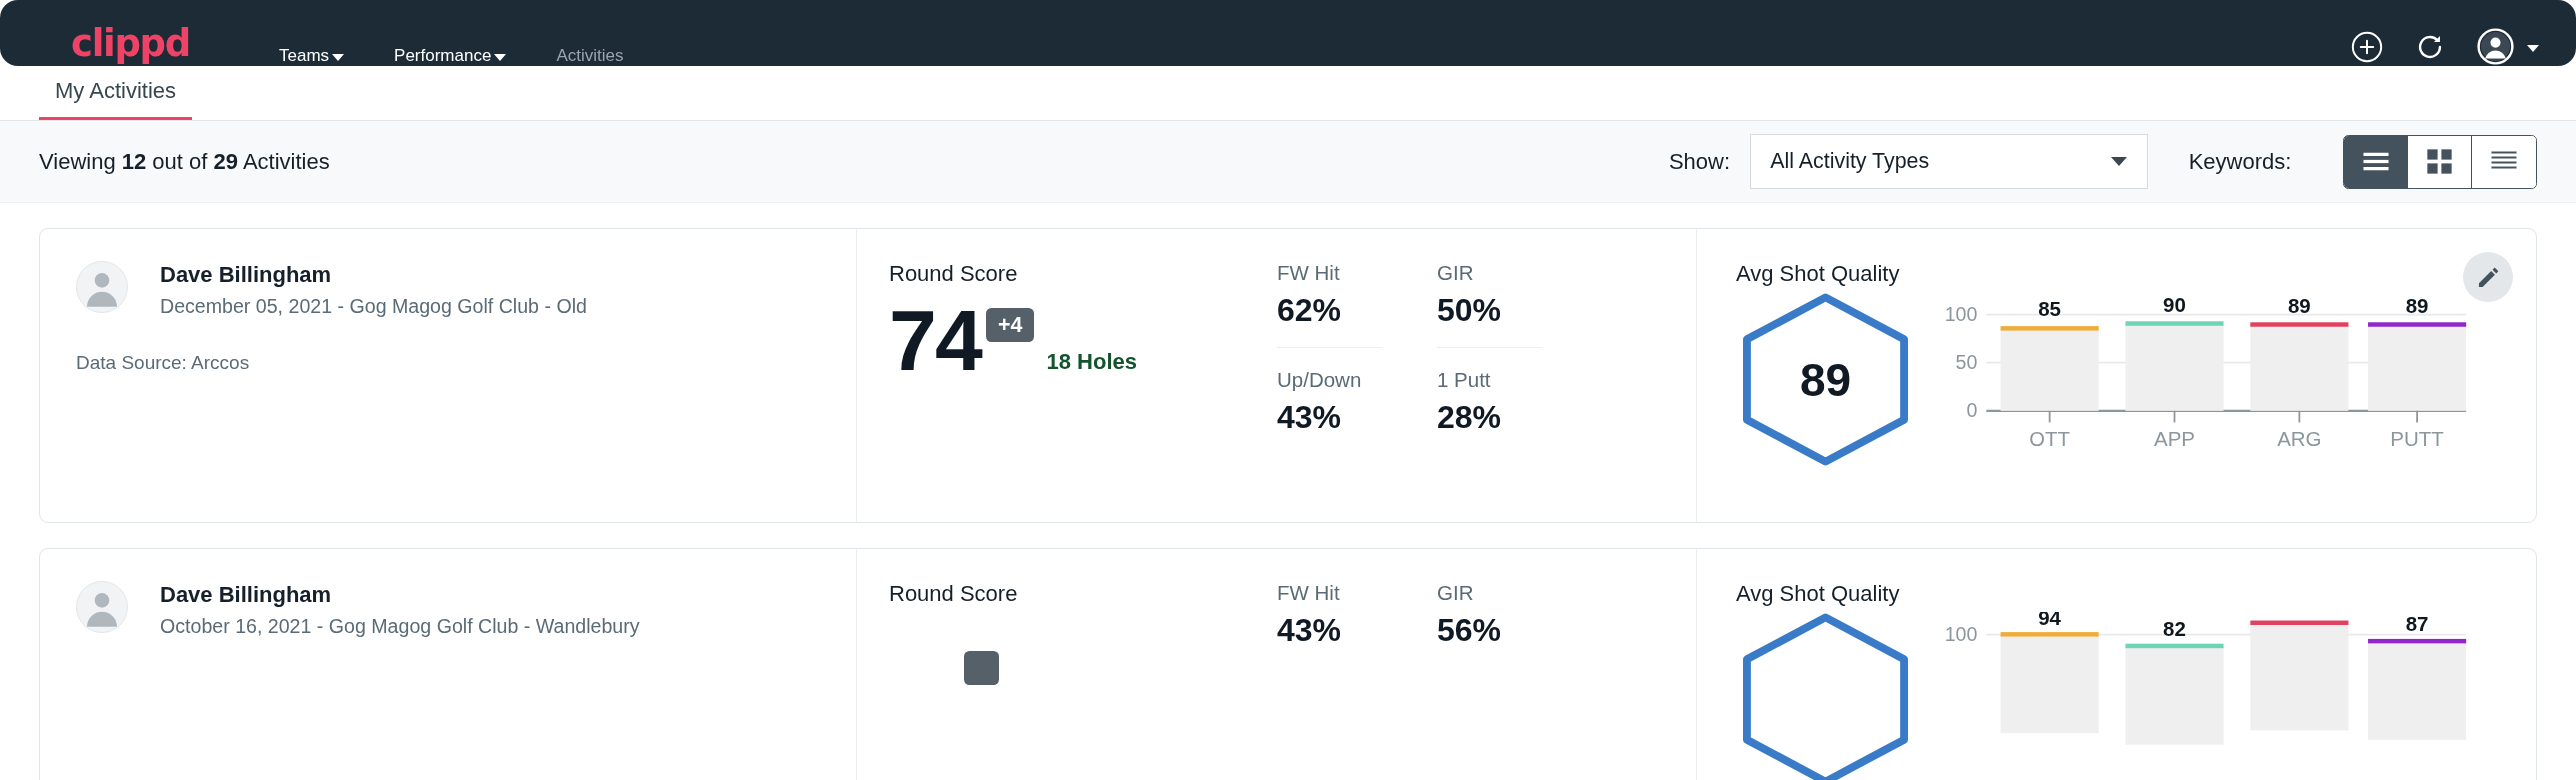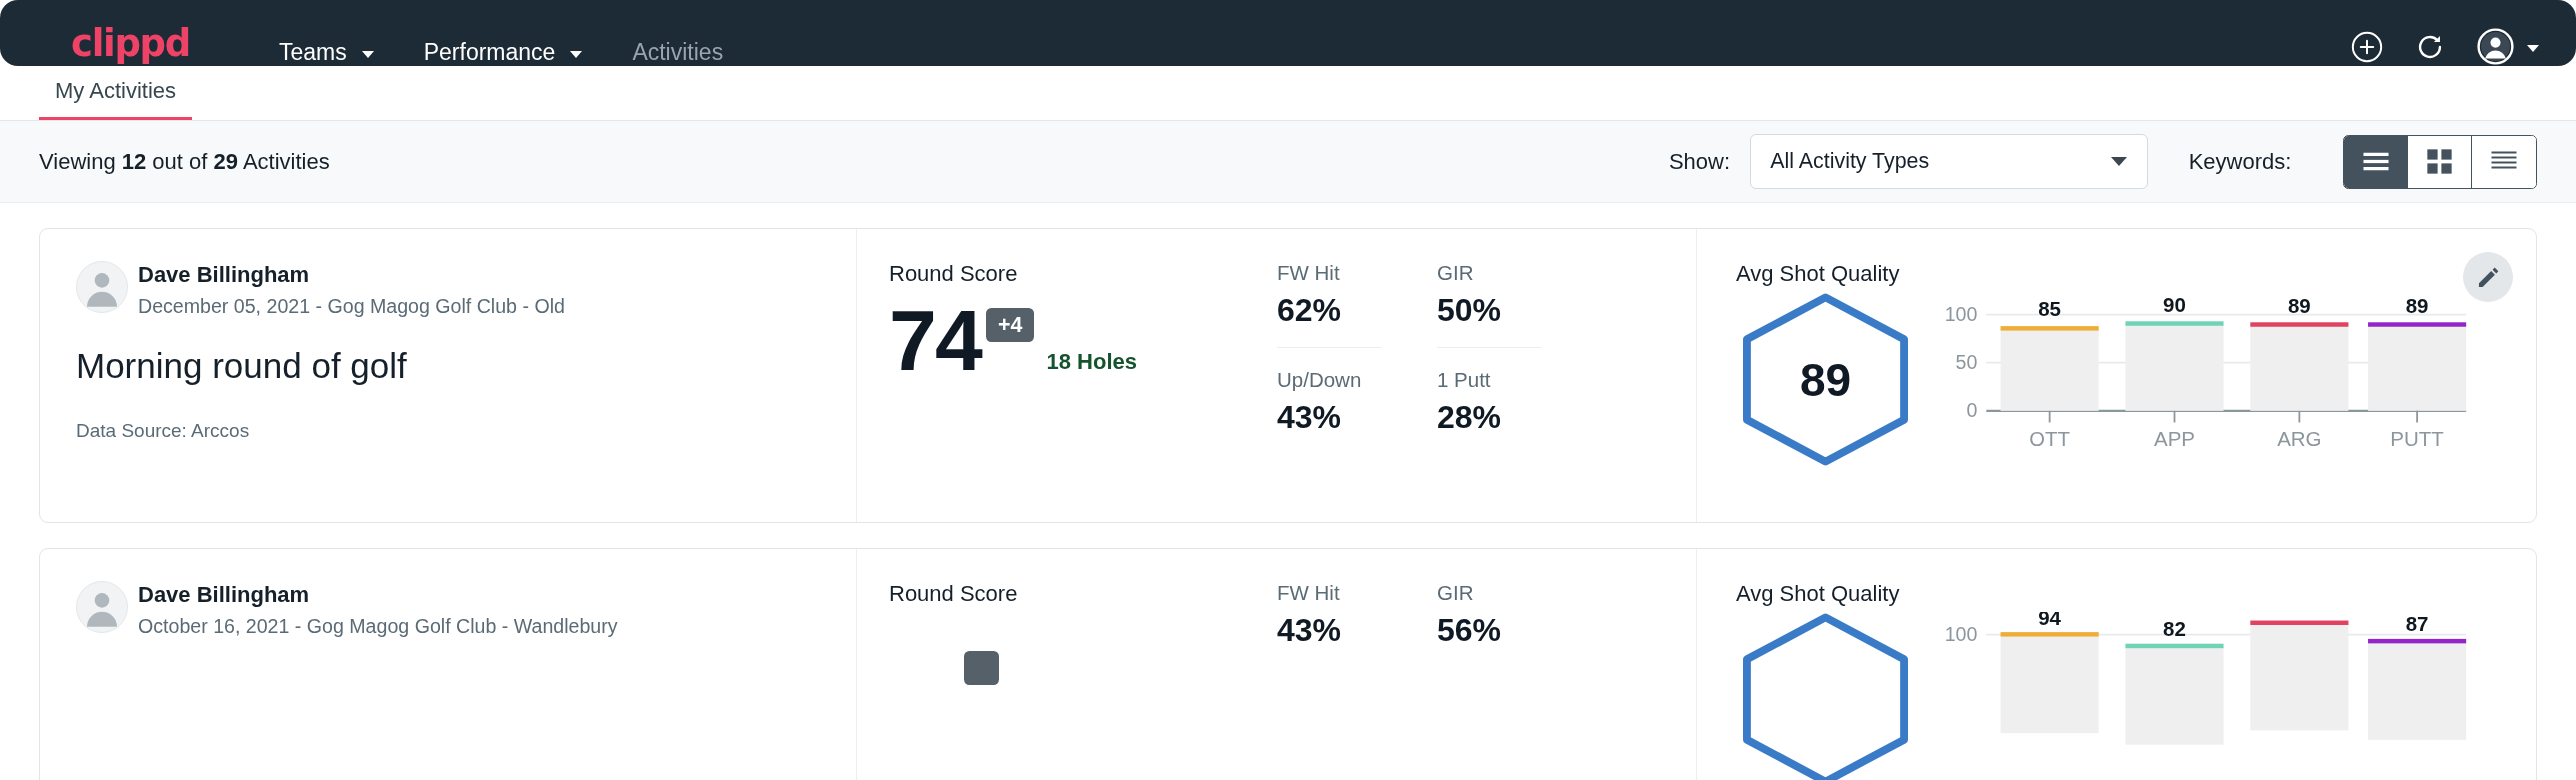--- a/index.html
+++ b/index.html
@@ -26,22 +26,22 @@
     font-weight: bold;
     color: #ee4266;
     letter-spacing: -1.3px;
     margin-right: 89px;
     font-family: "DejaVu Sans", sans-serif;
     line-height: 1;
     padding-bottom: 3.6px;
   }
   .nav-items { display: flex; align-items: center; gap: 50px; }
   .nav-item {
-    display: flex; align-items: center; gap: 15px;
-    color: #ffffff; font-size: 23px; cursor: pointer;
+    display: flex; align-items: center; gap: 3px;
+    color: #ffffff; font-size: 17px; cursor: pointer;
   }
   .nav-item.muted { color: #9aa4ad; }
   .chev {
     width: 0; height: 0;
     border-left: 6.2px solid transparent;
     border-right: 6.2px solid transparent;
     border-top: 7.1px solid currentColor;
     margin-top: 3.6px;
   }
   .nav-right {
@@ -82,21 +82,21 @@
   .viewing b { font-weight: bold; }
   .toolbar-mid {
     margin-left: auto;
     display: flex; align-items: center;
   }
   .lbl { font-size: 22px; color: #16202a; margin-right: 19.6px; }
   .select {
     width: 398px; height: 55px;
     background: #ffffff;
     border: 0.9px solid #d4dade;
-    border-radius: 6px;
+    border-radius: 0;
     display: flex; align-items: center;
     padding: 0 19.6px;
     font-size: 21.4px; color: #16202a;
     cursor: pointer;
   }
   .select .val { flex: 1; }
   .select-chev {
     width: 0; height: 0;
     border-left: 8px solid transparent;
     border-right: 8px solid transparent;
@@ -138,21 +138,21 @@
     display: flex;
     position: relative;
     margin-bottom: 25px;
     min-height: 295px;
   }
   .card .col-left {
     width: 817px;
     padding: 32px 36px 27px 36px;
     border-right: 0.9px solid #eceff1;
   }
-  .userrow { display: flex; align-items: flex-start; gap: 10px; }
+  .userrow { display: flex; align-items: flex-start; gap: 32px; }
   .uavatar {
     width: 52px; height: 52px; border-radius: 50%;
     background: #f1f3f4; border: 0.9px solid #e4e8ea;
     display: flex; align-items: flex-end; justify-content: center;
     overflow: hidden; flex: none;
   }
   .uname { font-size: 22px; font-weight: bold; color: #16202a; line-height: 1.25; }
   .umeta { font-size: 19.6px; color: #5a6b76; margin-top: 6.2px; }
   .ctitle { font-size: 35px; color: #16202a; margin-top: 28.6px; font-weight: normal; }
   .csource { font-size: 19px; color: #5a6b76; margin-top: 34px; }
@@ -318,21 +318,20 @@
           <svg width="52" height="52" viewBox="0 0 24 24">
             <circle cx="12" cy="9.3" r="3.5" fill="#b0b8bd"></circle>
             <path d="M4.8 22a7.2 7.2 0 0 1 14.4 0z" fill="#b0b8bd"></path>
           </svg>
         </div>
         <div>
           <div class="uname">Dave Billingham</div>
           <div class="umeta">December 05, 2021 - Gog Magog Golf Club - Old</div>
         </div>
       </div>
-      <div class="ctitle">Morning round of golf</div>
       <div class="csource">Data Source: Arccos</div>
     </div>
 
     <div class="col-score">
       <div class="sect-title">Round Score</div>
       <div class="scorerow">
         <span class="bignum">74</span>
         <span class="badge">+4</span>
         <span class="holes">18 Holes</span>
       </div>

